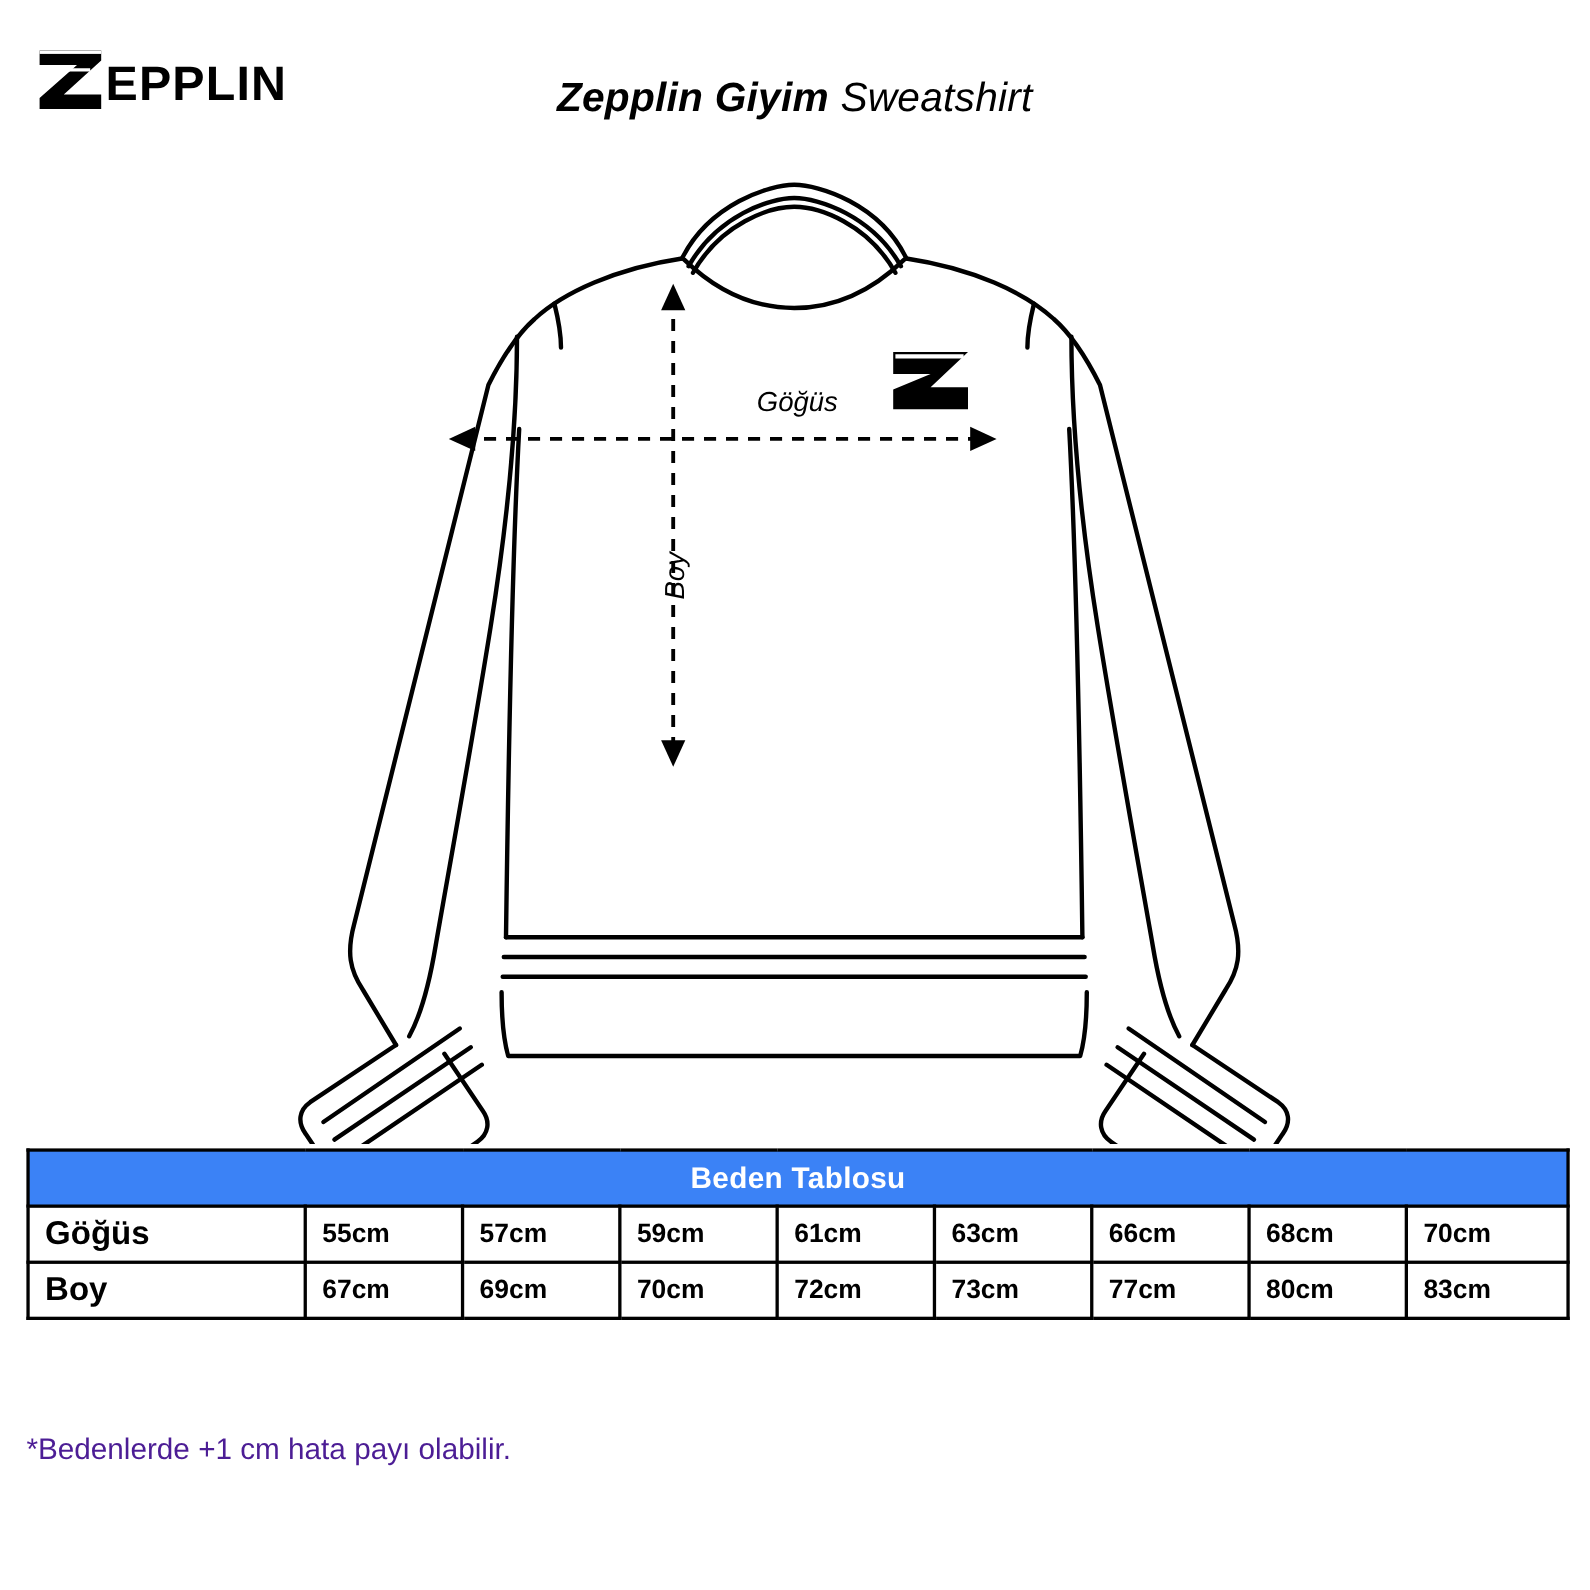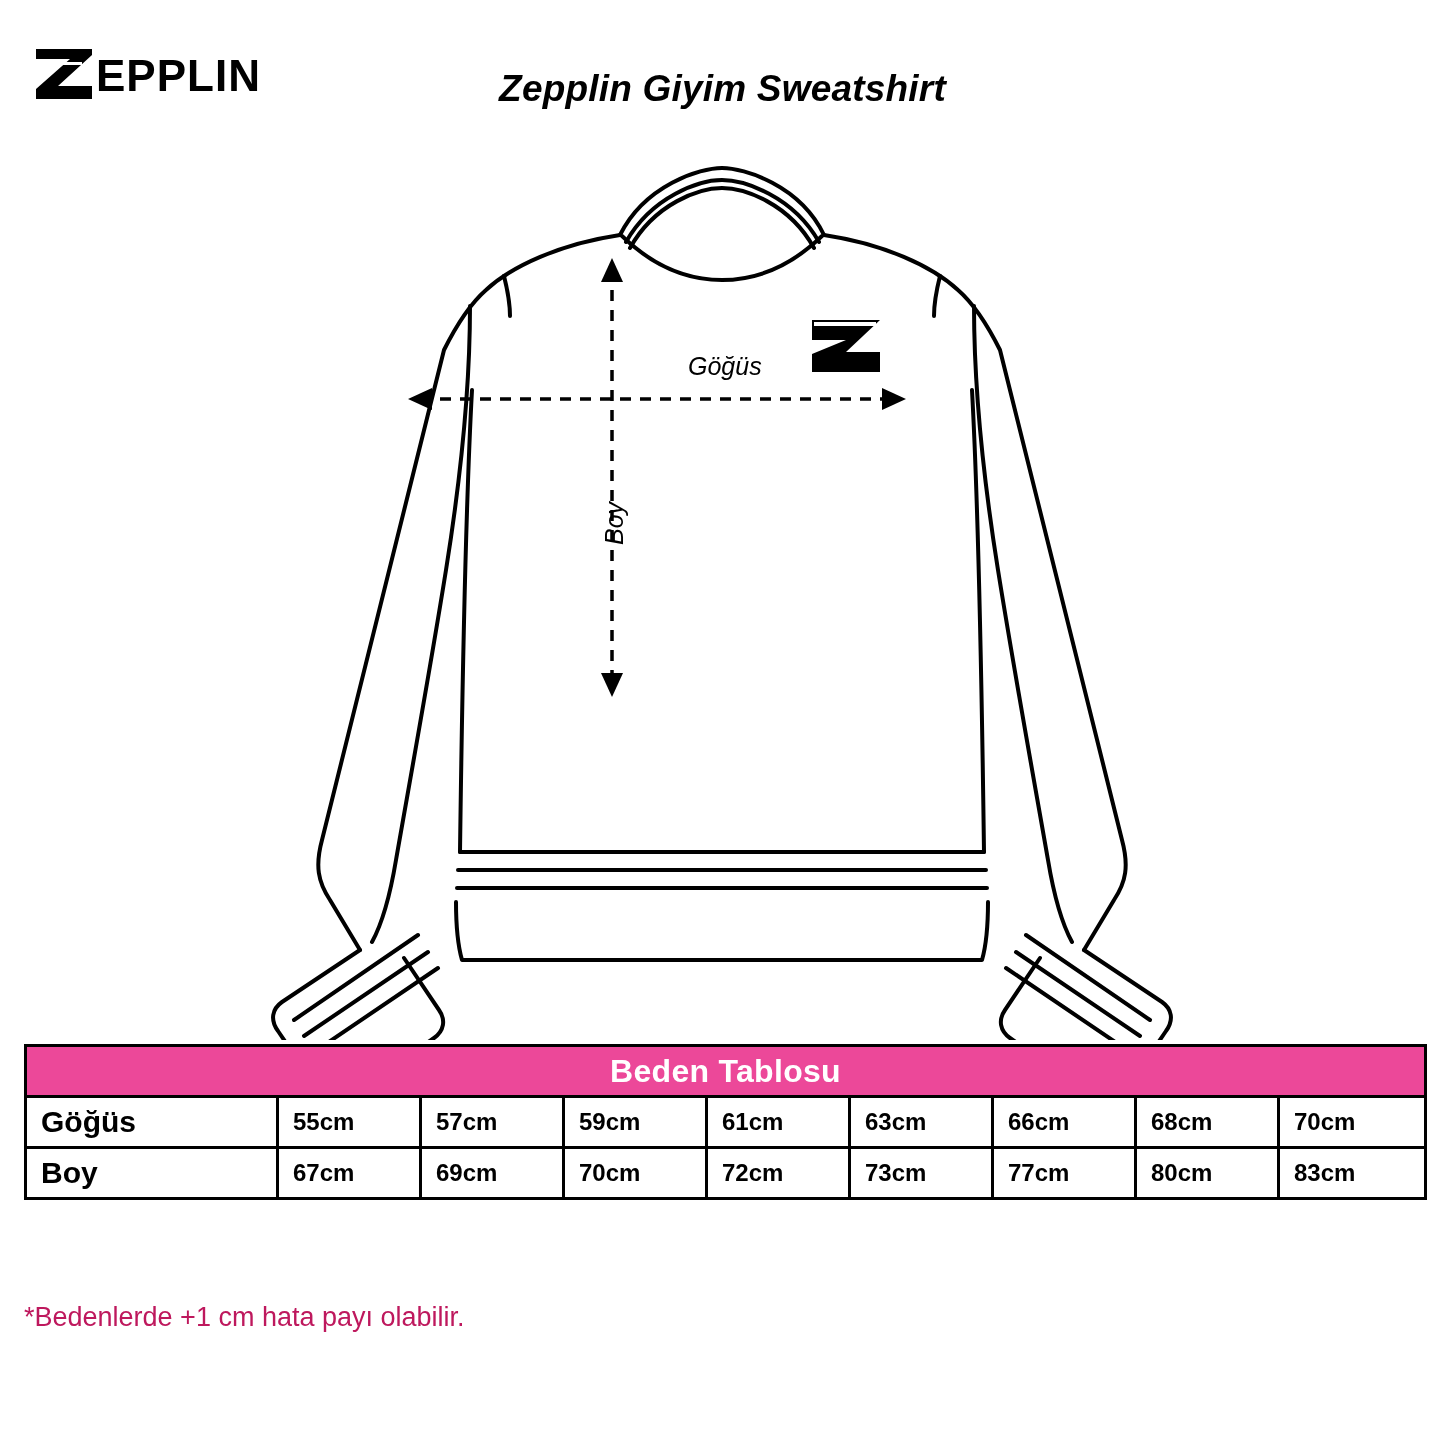--- a/index.html
+++ b/index.html
@@ -37,21 +37,21 @@
     position: absolute;
     left: 0;
     top: 68px;
     width: 1445px;
     text-align: center;
     font-size: 37px;
     font-style: italic;
     letter-spacing: 0.2px;
   }
   .page-title .t-light { font-weight: 600; }
-  .page-title .t-bold { font-weight: 700; margin-top: 23px; }
+  .page-title .t-bold { font-weight: 400; margin-top: 23px; }
 
   
   .illustration {
     position: absolute;
     top: 140px;
     left: 0;
     width: 1445px;
     height: 900px;
   }
   .illustration svg { display: block; }
@@ -86,24 +86,24 @@
     border-collapse: collapse;
     width: 1400px;
     table-layout: fixed;
   }
   table.size-table td, table.size-table th {
     border: 3px solid #000000;
     padding: 0;
     height: 48px;
   }
   .tbl-title {
-    background: #ec4899;
+    background: #3b82f6;
     color: #ffffff;
     text-align: center;
-    font-size: 32px;
+    font-size: 27px;
     font-weight: 700;
     height: 56px;
     letter-spacing: 0.3px;
   }
   .hdr-label {
     font-size: 30px;
     font-weight: 700;
     padding-left: 14px !important;
     text-align: left;
   }
@@ -122,21 +122,21 @@
     font-size: 24px;
     font-weight: 700;
     padding-left: 14px !important;
     text-align: left;
   }
   .footnote {
     position: absolute;
     left: 24px;
     top: 1302px;
     font-size: 27px;
-    color: #be185d;
+    color: #4c1d95;
   }
 </style>
 </head>
 <body>
 
 <div class="header">
 
   <div class="brand-logo">
     <svg width="240" height="62" viewBox="0 0 240 62" xmlns="http://www.w3.org/2000/svg" aria-hidden="true">
 

